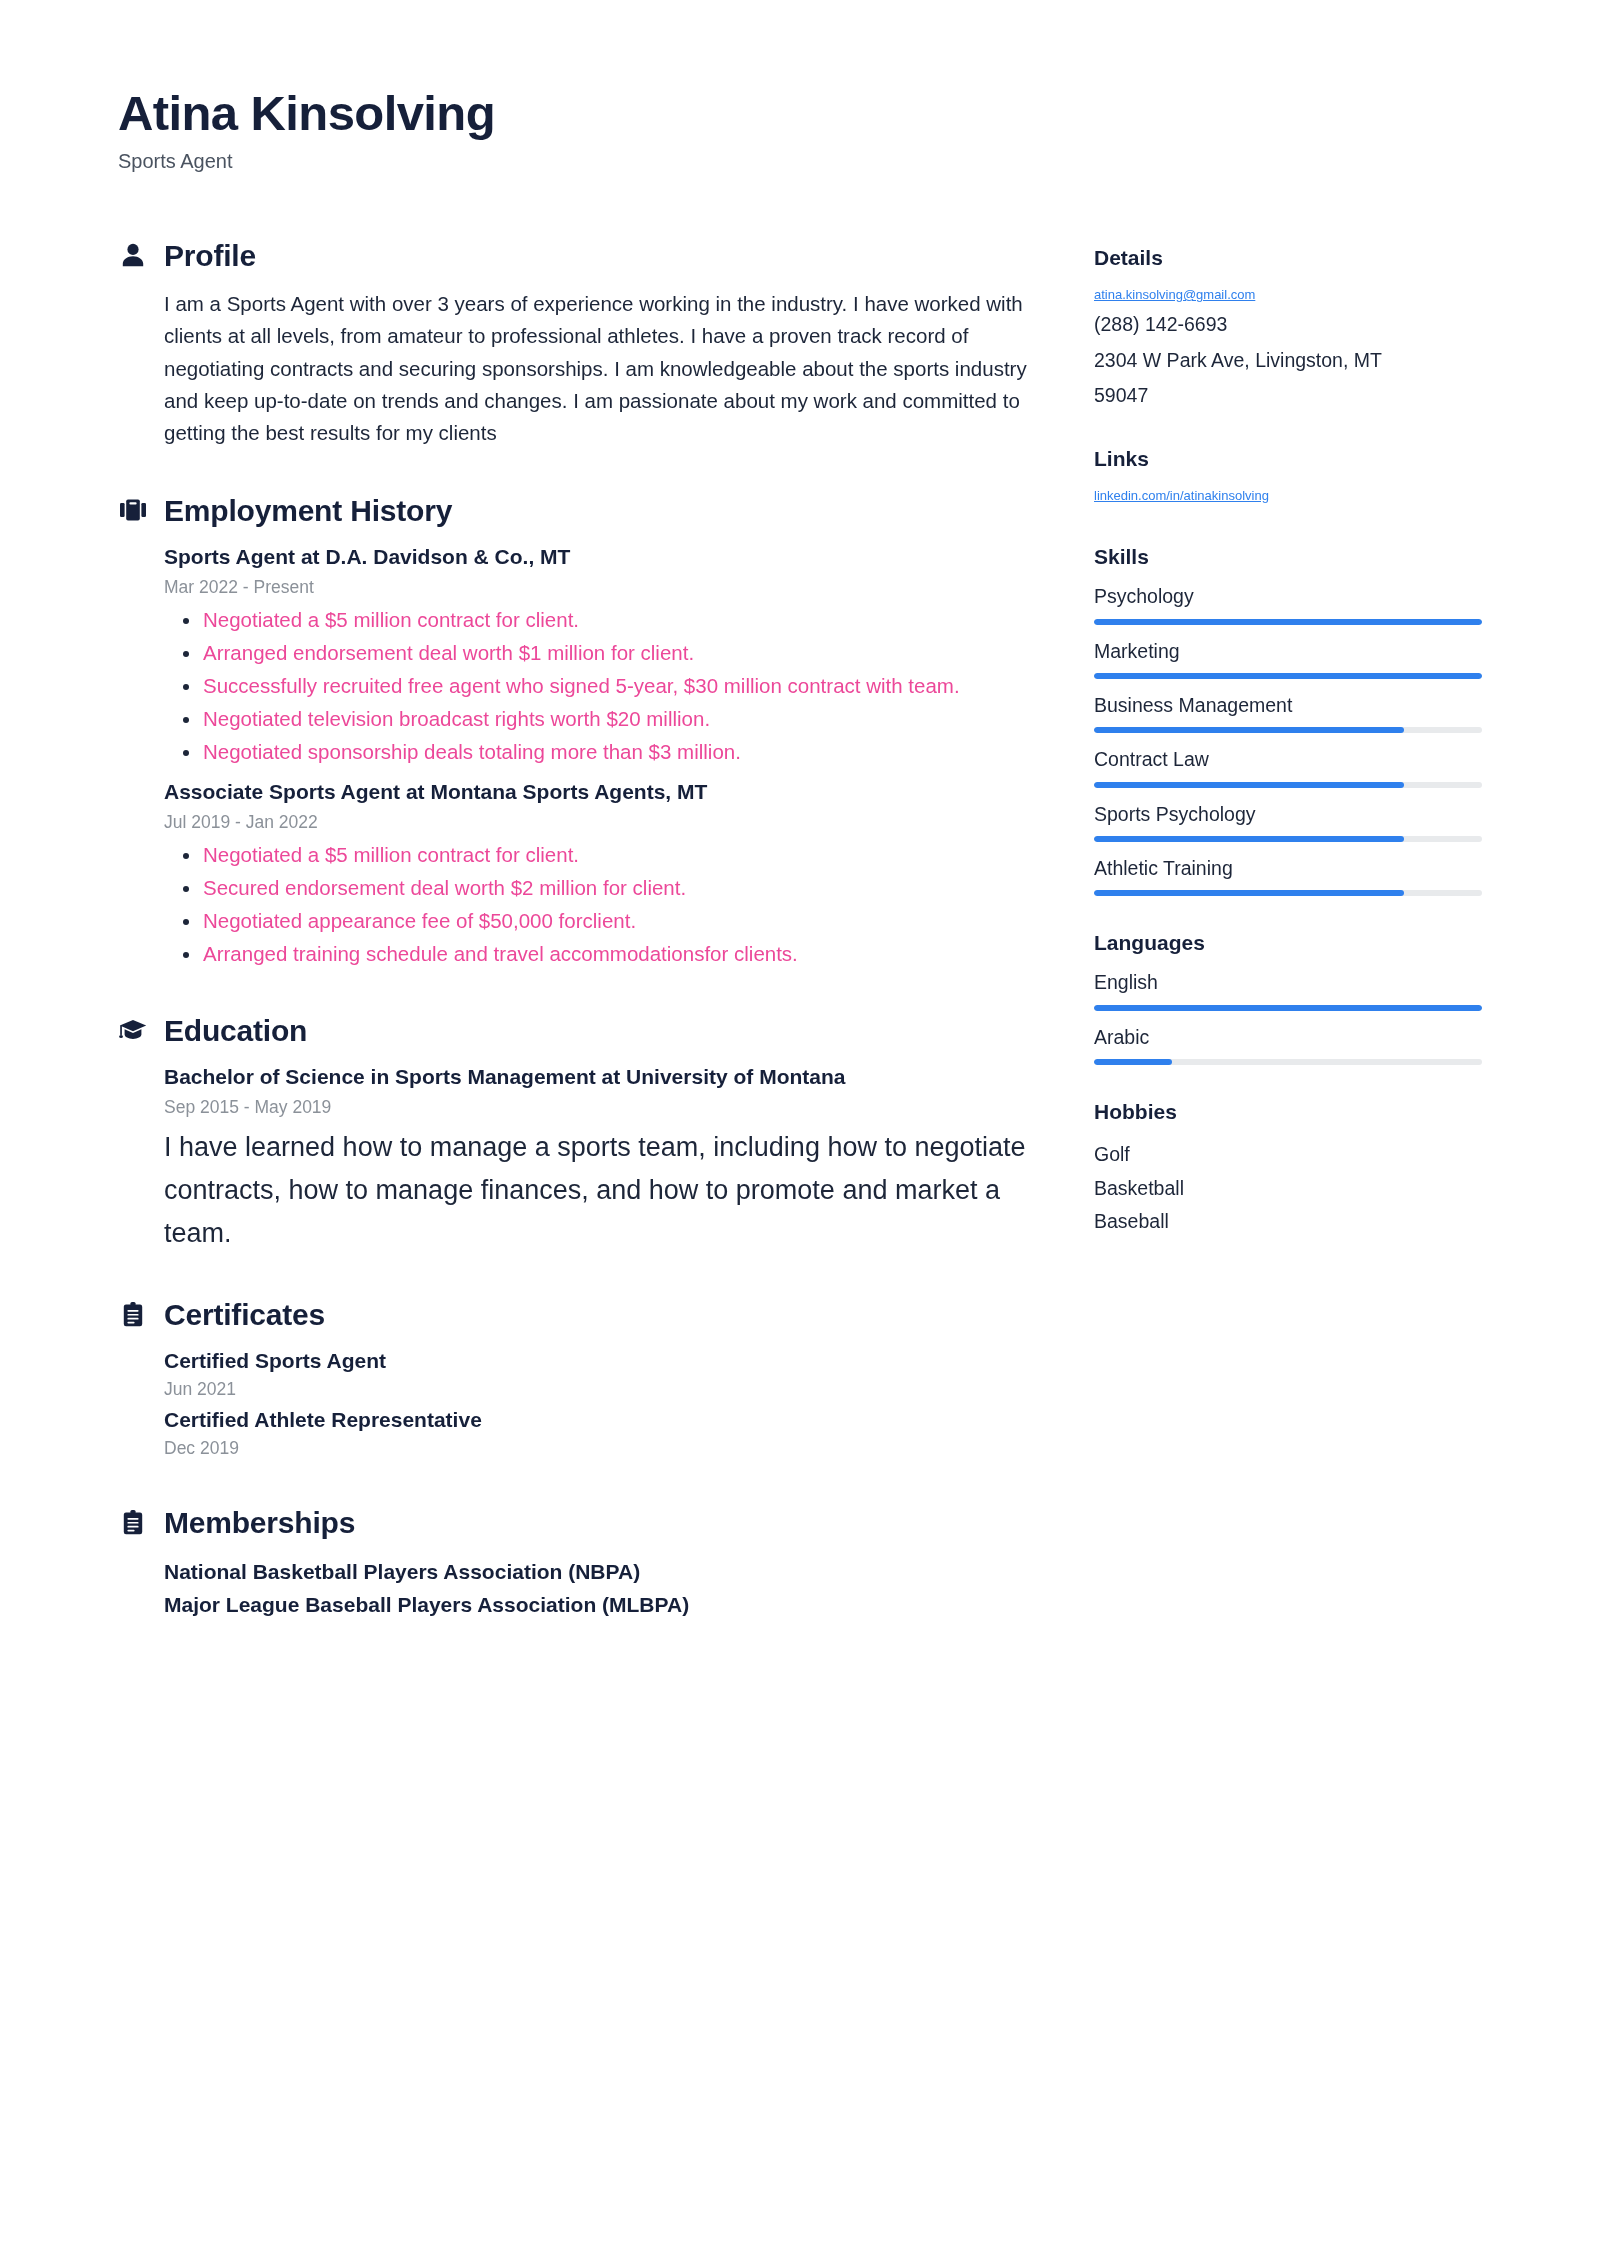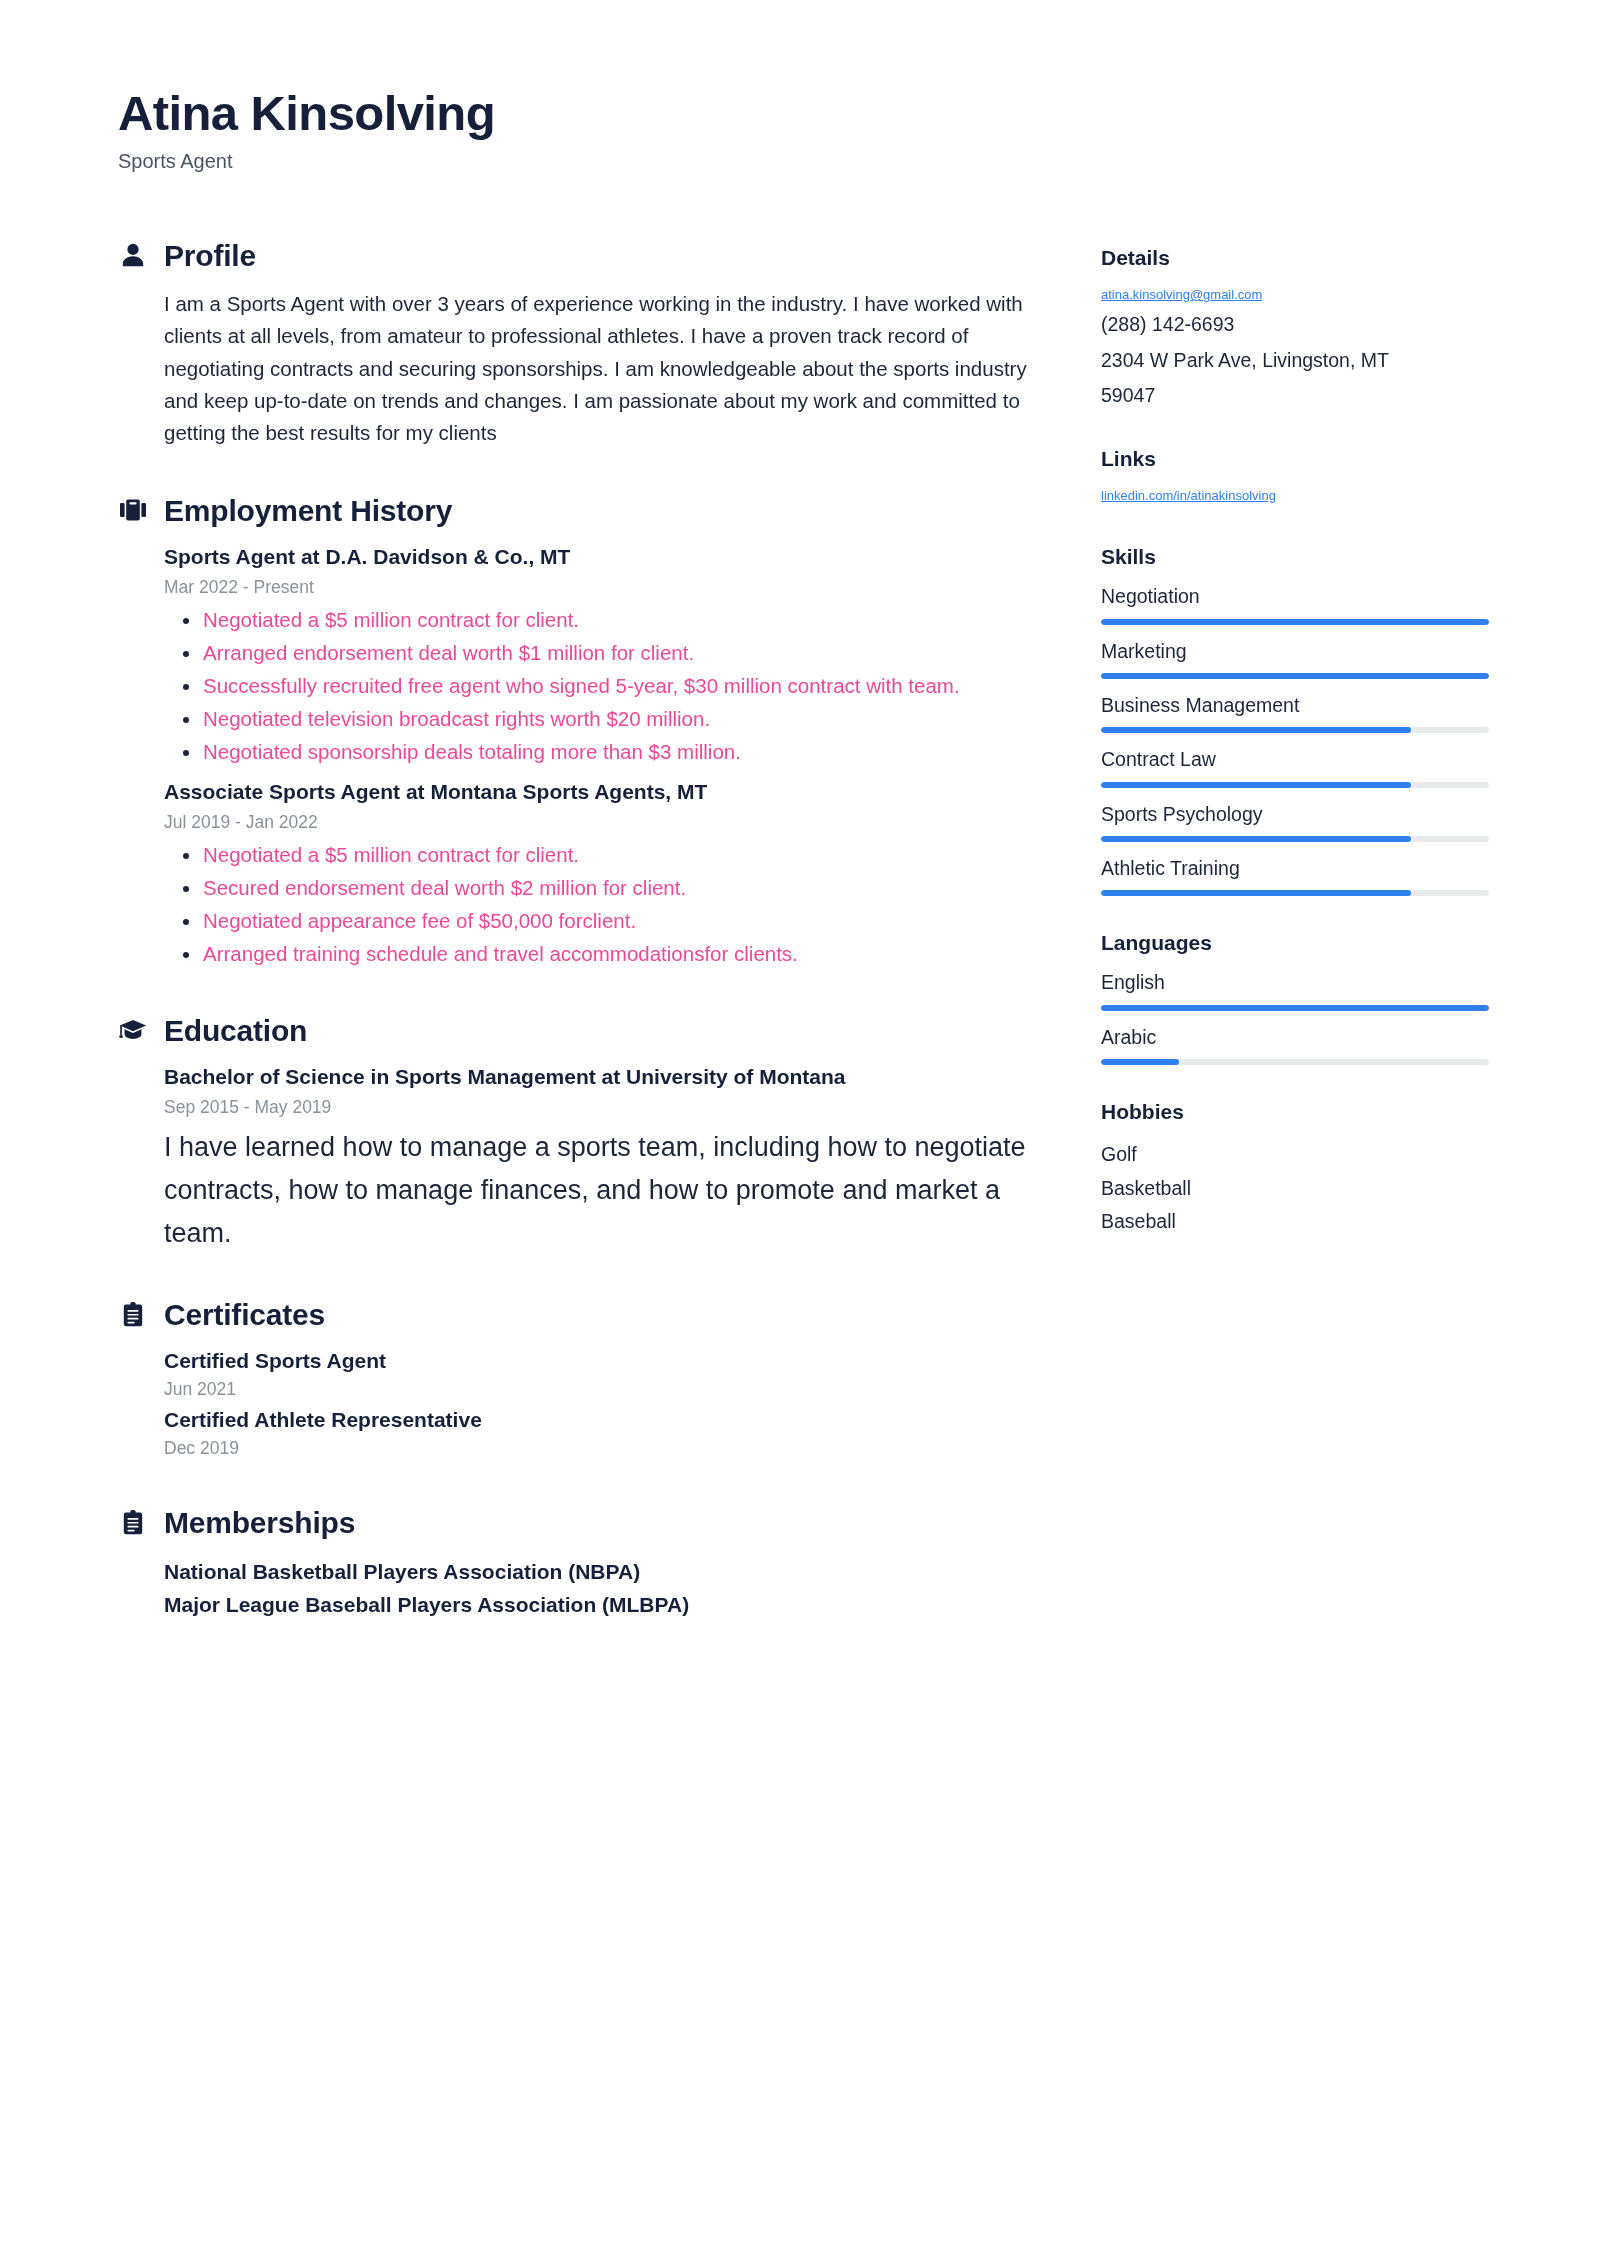--- a/index.html
+++ b/index.html
@@ -42,21 +42,21 @@
   }
 
   
   .body-cols {
     display: flex;
     align-items: flex-start;
     gap: 64px;
     justify-content: space-between;
   }
   .col-main { width: 912px; flex: 0 0 912px; }
-  .col-side { width: 388px; flex: 0 0 388px; padding-top: 6px; margin-left: 7px; }
+  .col-side { width: 388px; flex: 0 0 388px; padding-top: 6px; }
 
   
   .section { margin-bottom: 44px; }
   .section:last-child { margin-bottom: 0; }
 
   .section-head {
     display: flex;
     align-items: center;
     gap: 16px;
     margin: 0 0 16px 0;
@@ -349,21 +349,21 @@
 
       <div class="side-block">
         <div class="side-title">Links</div>
         <a class="side-link" href="#">linkedin.com/in/atinakinsolving</a>
       </div>
 
       <div class="side-block">
         <div class="side-title">Skills</div>
 
         <div class="meter-row">
-          <div class="meter-label">Negotiation</div>
+          <div class="meter-label">Psychology</div>
           <div class="meter-track">
             <div class="meter-fill" style="width: 100%;"></div>
           </div>
         </div>
 
         <div class="meter-row">
           <div class="meter-label">Marketing</div>
           <div class="meter-track">
             <div class="meter-fill" style="width: 100%;"></div>
           </div>

